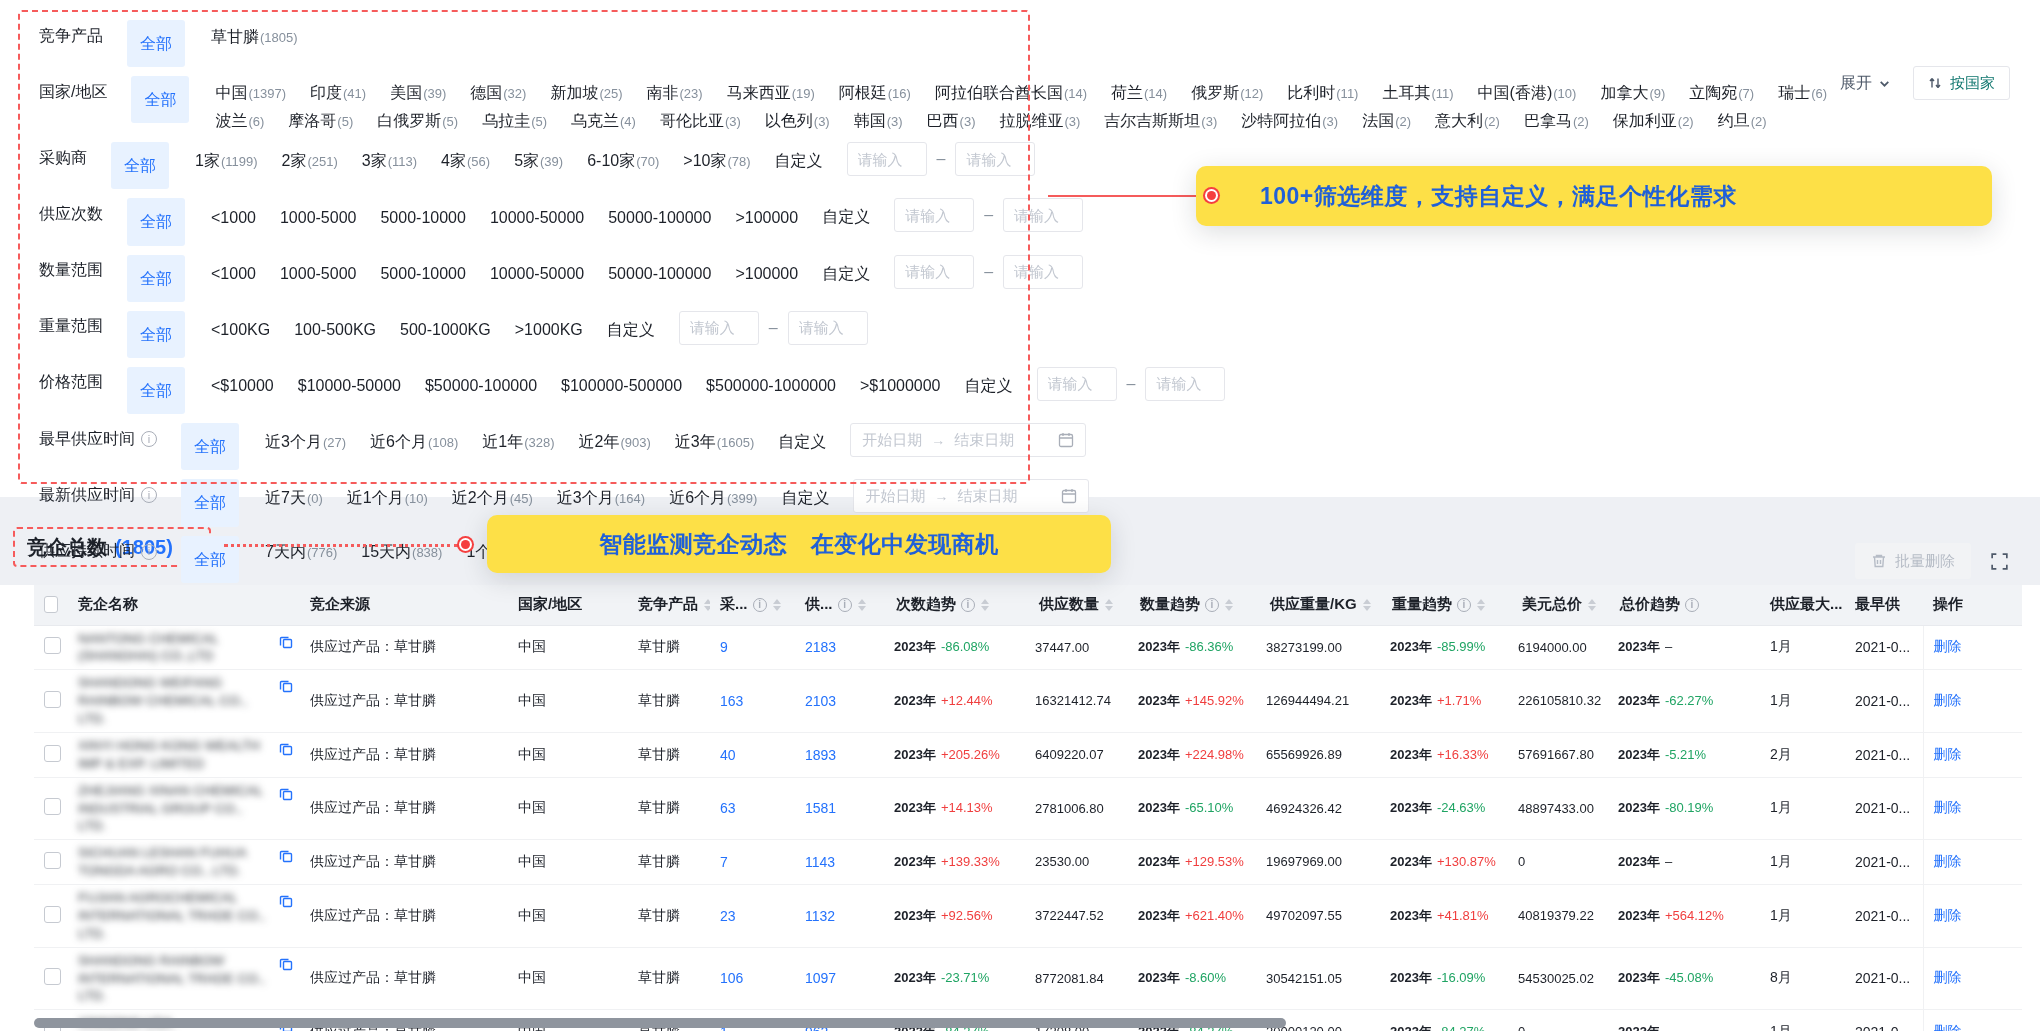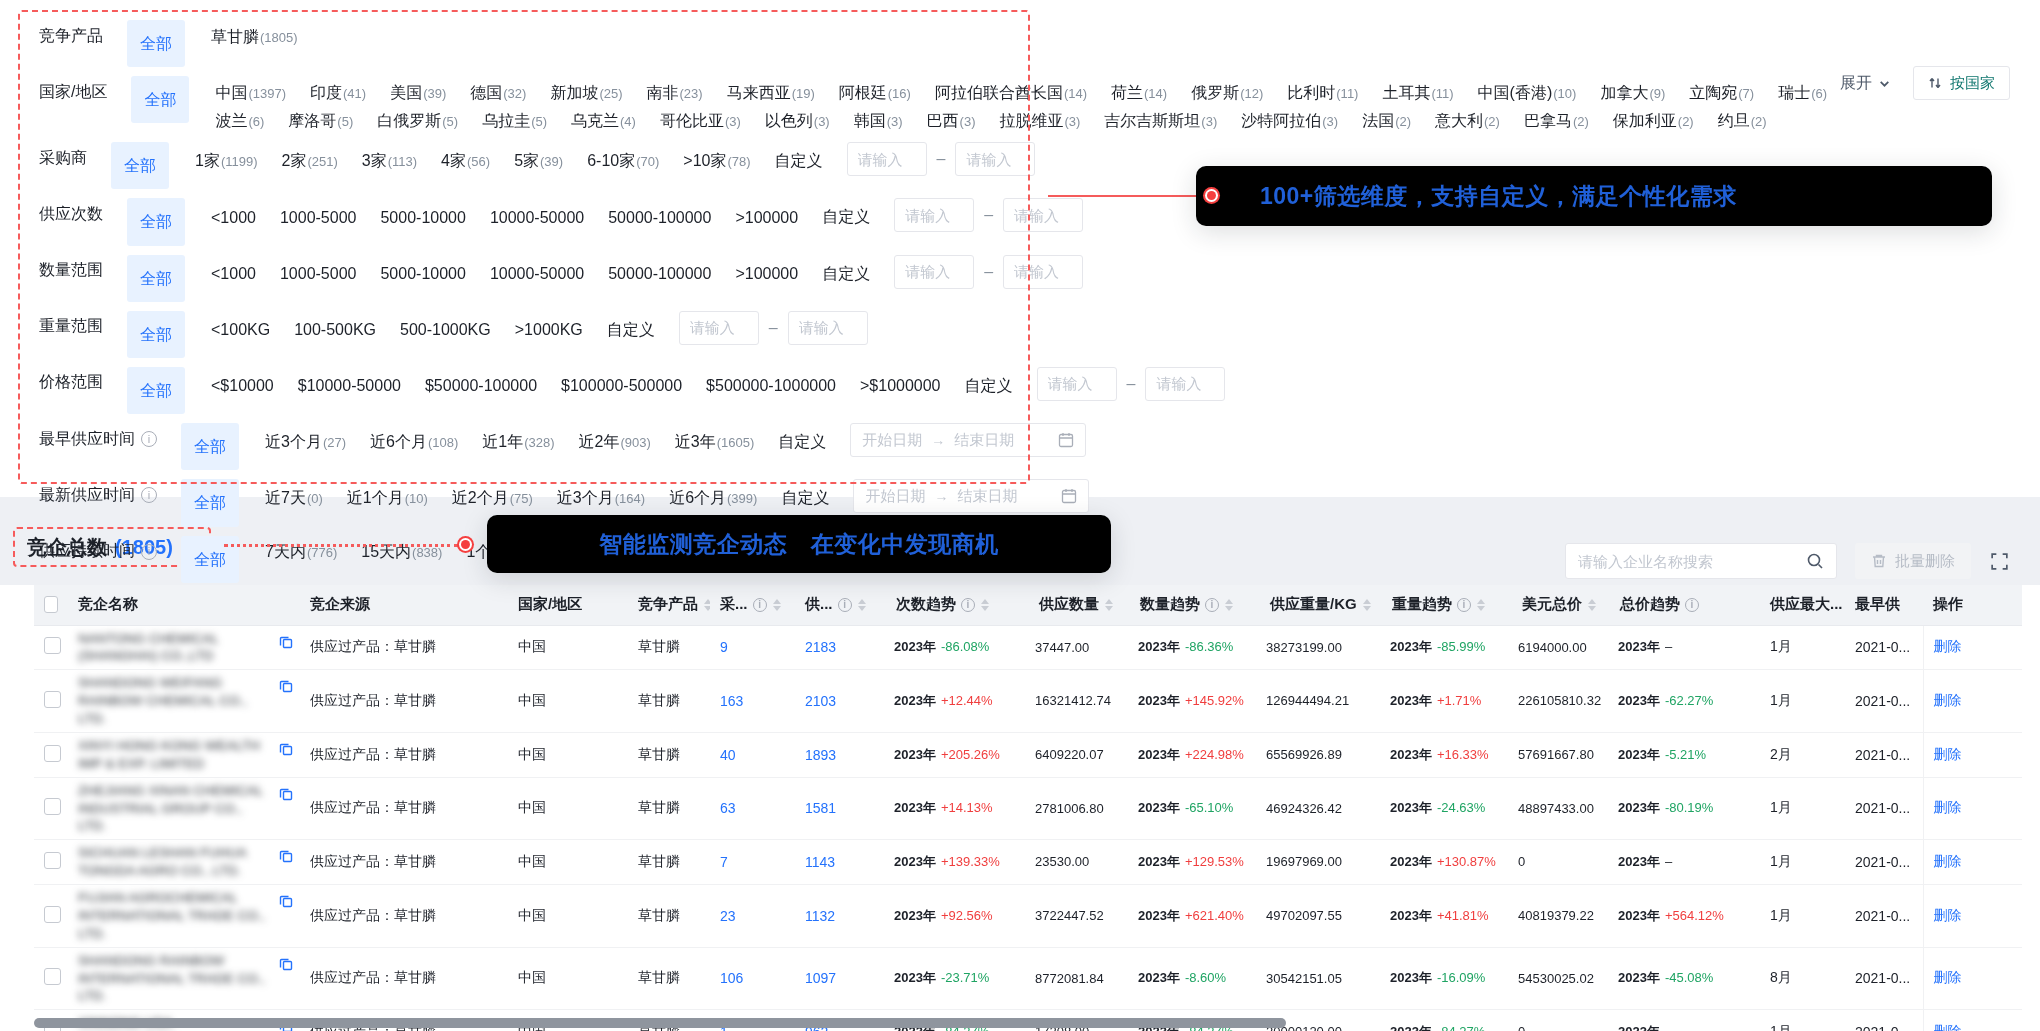--- a/index.html
+++ b/index.html
@@ -31,21 +31,21 @@
   .dr-arrow { color:#c2c7d0; font-size:14px; }
   .cal-ico { margin-left:auto; display:inline-flex; }
   .i-ico { flex:0 0 auto; width:16px; height:16px; border-radius:50%; border:1px solid #a9aeb8; color:#a9aeb8;
            font-size:11px; font-style:normal; display:inline-flex; align-items:center; justify-content:center; line-height:1; }
   .panel-right { position:absolute; top:66px; right:30px; display:flex; align-items:center; gap:22px; z-index:4; }
   .expand-link { display:flex; align-items:center; gap:6px; color:#4e5969; font-size:16px; cursor:pointer; }
   .by-country-btn { height:34px; border:1px solid #e5e6eb; background:#fff; border-radius:3px; padding:0 14px;
                     font-size:15px; font-family:inherit; color:#0f766e; display:flex; align-items:center; gap:8px; cursor:pointer; }
 
   
-  .callout { position:absolute; background:#000000; border-radius:10px; box-shadow:0 6px 26px rgba(29,33,41,.15);
+  .callout { position:absolute; background:#fde047; border-radius:10px; box-shadow:0 6px 26px rgba(29,33,41,.15);
              display:flex; align-items:center; color:#2060d8; font-weight:bold; font-size:23px; z-index:10; letter-spacing:.5px; }
   .callout1 { left:1196px; top:166px; width:796px; height:60px; padding-left:64px; }
   .callout2 { left:487px; top:18px; width:624px; height:58px; justify-content:center; }
   .conn1-line { position:absolute; left:1048px; top:195px; width:162px; height:2px; background:#f55b5b; z-index:9; }
   .conn2-line { position:absolute; left:224px; top:47px; width:234px; border-top:3px dotted #f55b5b; z-index:9; }
   .conn-dot { position:absolute; width:9px; height:9px; border-radius:50%; background:#f53f3f;
               box-shadow:0 0 0 2px #fff, 0 0 0 4px #f53f3f; z-index:12; }
 
   
   .mid-band { position:relative; height:88px; }
@@ -489,21 +489,21 @@
               <span class="f-opt">
                 <span class="f-opt-t">近7天</span>
                 <span class="f-cnt">(0)</span>
               </span>
               <span class="f-opt">
                 <span class="f-opt-t">近1个月</span>
                 <span class="f-cnt">(10)</span>
               </span>
               <span class="f-opt">
                 <span class="f-opt-t">近2个月</span>
-                <span class="f-cnt">(75)</span>
+                <span class="f-cnt">(45)</span>
               </span>
               <span class="f-opt">
                 <span class="f-opt-t">近3个月</span>
                 <span class="f-cnt">(164)</span>
               </span>
               <span class="f-opt">
                 <span class="f-opt-t">近6个月</span>
                 <span class="f-cnt">(399)</span>
               </span>
               <span class="f-custom">自定义</span>
@@ -595,29 +595,20 @@
       <span class="i-ico">i</span>
     </div>
 
     <div class="conn2-line"></div>
     <span class="conn-dot" style="left:461px; top:43px;"></span>
     <div class="callout callout2">
       <span>智能监测竞企动态　在变化中发现商机</span>
     </div>
 
     <div class="toolbar-right">
-      <div class="search-box">
-        <input placeholder="请输入企业名称搜索" style="">
-        <span style="display:inline-flex;">
-          <svg width="18" height="18" viewBox="0 0 18 18" fill="none" stroke="#4e5969" stroke-width="1.6">
-              <circle cx="8" cy="8" r="5.5"></circle>
-              <path d="M12.5 12.5L16 16"></path>
-            </svg>
-        </span>
-      </div>
       <button class="bulk-btn">
         <span style="display:inline-flex;">
           <svg width="16" height="16" viewBox="0 0 16 16" fill="none" stroke="#b6bcc6" stroke-width="1.4">
               <path d="M2 4h12M5.5 4V2.5h5V4M3.5 4l.7 9.5h7.6L12.5 4M6.5 7v4M9.5 7v4"></path>
             </svg>
         </span>
         <span>批量删除</span>
       </button>
       <span class="fs-ico">
         <svg width="21" height="21" viewBox="0 0 20 20" fill="none" stroke="#4e5969" stroke-width="1.6">

